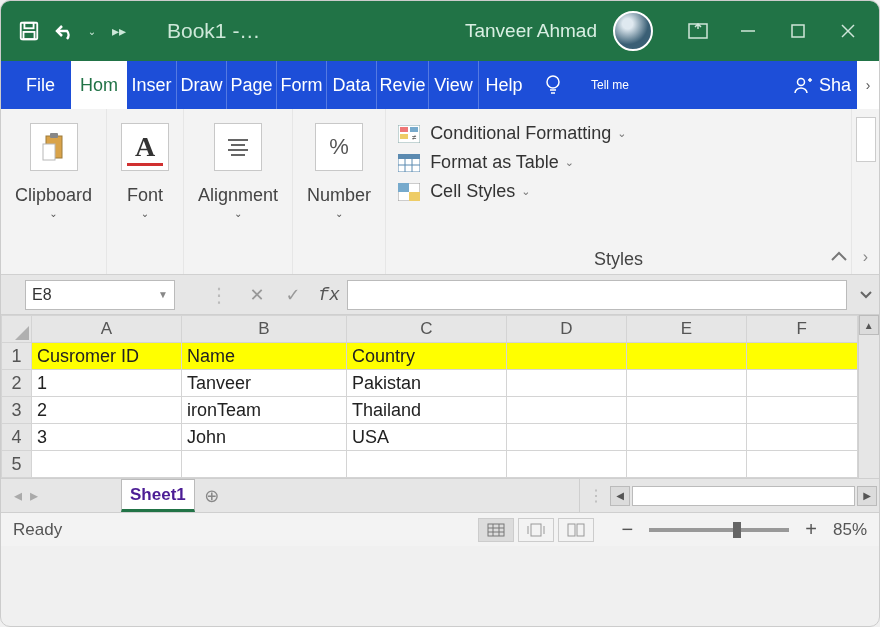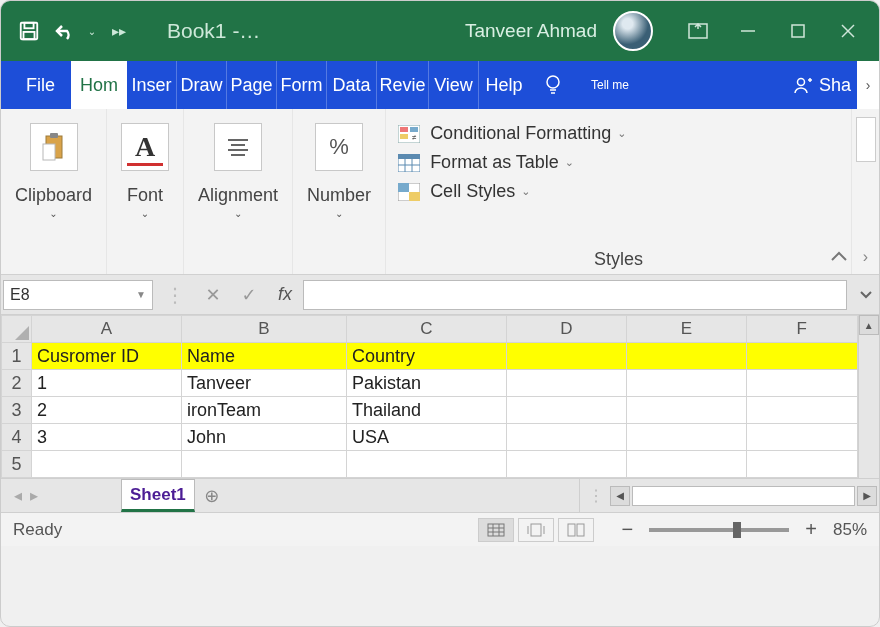--- a/index.html
+++ b/index.html
@@ -195,21 +195,21 @@
     background: #e6e6e6;
     border-bottom: 1px solid #cfcfcf;
     display: flex;
     align-items: center;
   }
   .name-box {
     width: 150px;
     height: 30px;
     background: #fff;
     border: 1px solid #bbb;
-    margin: 0 2px;
+    margin: 0 24px;
     display: flex;
     align-items: center;
     padding: 0 6px;
     font-size: 16px;
     color: #333;
   }
   .name-box .dd { margin-left: auto; color: #888; font-size: 10px; }
   .fbar .sep {
     color: #bbb;
     font-size: 20px;
@@ -543,21 +543,21 @@
 </div>
 
 <div class="fbar">
   <div class="name-box">
     <span>E8</span>
     <span class="dd">▼</span>
   </div>
   <div class="sep">⋮</div>
   <div class="fbtn">✕</div>
   <div class="fbtn">✓</div>
-  <div class="fbtn" style="font-style:italic;font-family:Liberation Sans, sans-serif;color:#555">fx</div>
+  <div class="fbtn" style="font-style:italic;font-family:Liberation Mono, monospace;color:#555">fx</div>
   <div class="fx-input"></div>
   <div class="expand">
     <svg width="14" height="12" viewBox="0 0 14 12" fill="none" stroke="#666" stroke-width="2">
         <path d="M2 3l5 5 5-5"></path>
       </svg>
   </div>
 </div>
 
 <div class="grid-wrap">
   <table class="grid">

